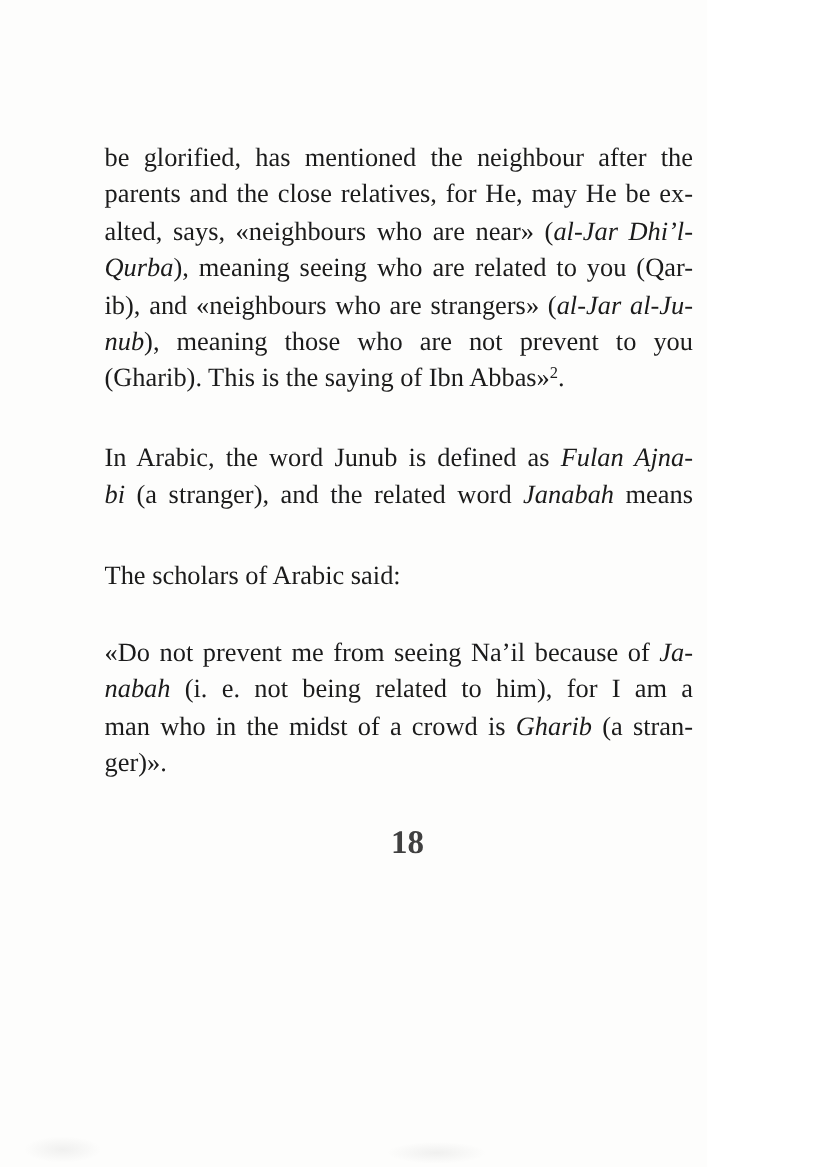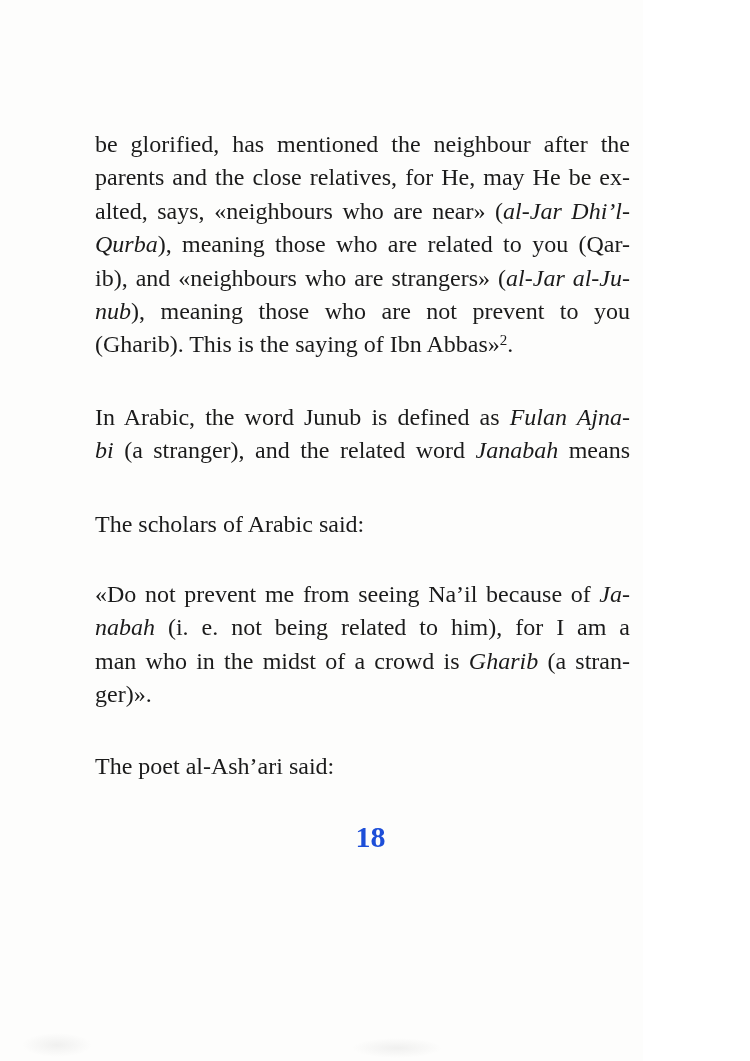--- a/index.html
+++ b/index.html
@@ -51,21 +51,21 @@
     vertical-align: 7px;
   }
   .pagenum {
     position: relative;
     left: 8px;
     margin-top: 24px;
     text-align: center;
     font-size: 30px;
     font-weight: bold;
     line-height: 34px;
-    color: #1d4ed8;
+    color: #404040;
   }
   
   .smudge {
     position: absolute;
     border-radius: 50%;
     background: radial-gradient(closest-side, rgba(110,110,110,0.09), rgba(110,110,110,0));
     pointer-events: none;
   }
   .sm1 { left: 22px;  top: 1033px; width: 70px;  height: 24px; }
   .sm2 { left: 655px; top: 992px;  width: 80px;  height: 62px; }
@@ -75,21 +75,21 @@
 </head>
 <body>
 
 <div class="page">
   <div class="text-block">
 
     <div class="para p1">
       <div class="line j"><span>be glorified, has mentioned the neighbour after the</span></div>
       <div class="line j"><span>parents and the close relatives, for He, may He be ex-</span></div>
       <div class="line j"><span>alted, says, «neighbours who are near» (</span><span class="it">al-Jar Dhi’l-</span></div>
-      <div class="line j"><span class="it">Qurba</span><span>), meaning those who are related to you (Qar-</span></div>
+      <div class="line j"><span class="it">Qurba</span><span>), meaning seeing who are related to you (Qar-</span></div>
       <div class="line j"><span>ib), and «neighbours who are strangers» (</span><span class="it">al-Jar al-Ju-</span></div>
       <div class="line j"><span class="it">nub</span><span>), meaning those who are not prevent to you</span></div>
       <div class="line l"><span>(Gharib). This is the saying of Ibn Abbas»</span><span class="sup">2</span><span>.</span></div>
     </div>
 
     <div class="para p2">
       <div class="line j"><span>In Arabic, the word Junub is defined as </span><span class="it">Fulan Ajna-</span></div>
       <div class="line j"><span class="it">bi</span><span> (a stranger), and the related word </span><span class="it">Janabah</span><span> means</span></div>
     </div>
 
@@ -97,23 +97,20 @@
       <div class="line l"><span>The scholars of Arabic said:</span></div>
     </div>
 
     <div class="para p4">
       <div class="line j"><span>«Do not prevent me from seeing Na’il because of </span><span class="it">Ja-</span></div>
       <div class="line j"><span class="it">nabah</span><span> (i. e. not being related to him), for I am a</span></div>
       <div class="line j"><span>man who in the midst of a crowd is </span><span class="it">Gharib</span><span> (a stran-</span></div>
       <div class="line l"><span>ger)».</span></div>
     </div>
 
-    <div class="para p5">
-      <div class="line l"><span>The poet al-Ash’ari said:</span></div>
-    </div>
 
     <div class="para p6">
     </div>
 
     <div class="pagenum">18</div>
   </div>
 
   <div class="smudge sm1"></div>
   <div class="smudge sm2"></div>
   <div class="smudge sm3"></div>

